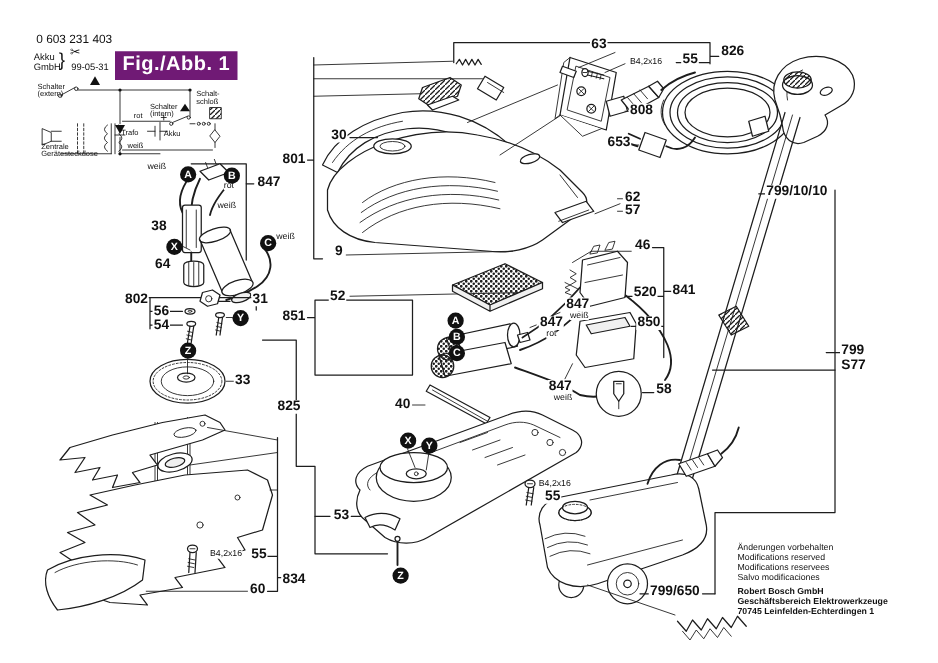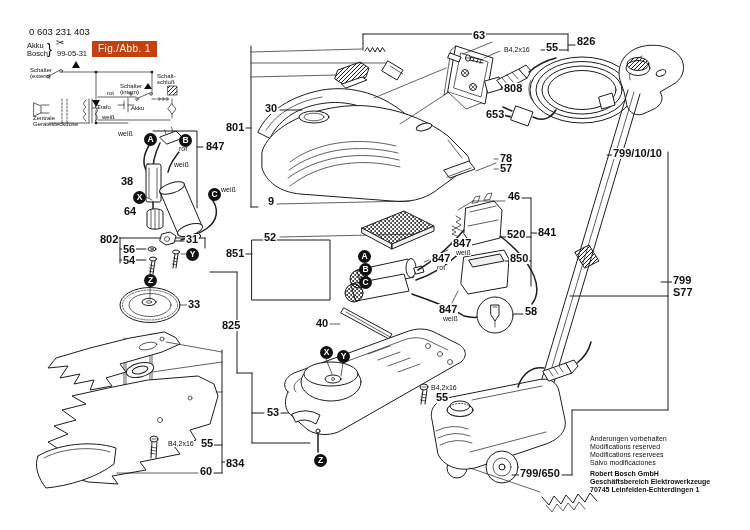--- a/index.html
+++ b/index.html
@@ -18,21 +18,21 @@
   #art .kn{stroke-dasharray:1.5,1.5;stroke-width:.7}
   .lbl{position:absolute;font-weight:bold;font-size:11px;line-height:1;white-space:nowrap;background:#fff;padding:0 1px}
   .sm{position:absolute;font-size:7px;line-height:1;white-space:nowrap;background:#fff}
   .cs{position:absolute;font-size:6px;line-height:1;white-space:nowrap}
   .pn{position:absolute;font-size:9.5px;line-height:1;white-space:nowrap}
   .tn{position:absolute;font-size:7.5px;line-height:1;white-space:nowrap}
   .br{position:absolute;font-size:15px;line-height:1}
   .sc{position:absolute;font-size:10px;line-height:1}
   .circ{position:absolute;width:13px;height:13px;border-radius:50%;background:#111;color:#fff;
         font-size:8.5px;font-weight:bold;display:flex;align-items:center;justify-content:center;line-height:1}
-  .figbox{position:absolute;background:#c2410c;color:#fff;font-size:10px;font-weight:normal;padding:2px 6px 3px;letter-spacing:.4px}
+  .figbox{position:absolute;background:#701a75;color:#fff;font-size:16px;font-weight:bold;padding:2px 6px 3px;letter-spacing:.4px}
   .ft{position:absolute;font-size:7px;line-height:1;white-space:nowrap}
   .ftb{position:absolute;font-size:7px;font-weight:bold;line-height:1;white-space:nowrap}
 </style>
 </head>
 <body>
 
 <div id="wrap">
 
 <svg id="art" width="750" height="530" viewBox="0 0 750 530">
   <defs>
@@ -310,21 +310,21 @@
   <g>
     <ellipse class="f" cx="424" cy="387" rx="4" ry="3"></ellipse>
         <path class="th" d="M422,387 h4"></path>
     <path d="M423,390 L421,404 M427,390 L425,404"></path>
     <path class="th" d="M421.5,394 l5,1 M421,397 l5,1 M420.5,400 l5,1"></path>
   </g>
 </svg>
 
   <span class="pn" style="left:29px;top:27px">0 603 231 403</span>
   <span class="tn" style="left:27px;top:42px">Akku</span>
-  <span class="tn" style="left:27px;top:50px">Bosch</span>
+  <span class="tn" style="left:27px;top:50px">GmbH</span>
   <span class="br" style="left:47px;top:41px">}</span>
   <span class="sc" style="left:56px;top:38px">✂</span>
   <span class="tn" style="left:57px;top:50px">99-05-31</span>
   <span class="figbox" style="left:92px;top:41px">Fig./Abb. 1</span>
 
   <span class="cs" style="left:30px;top:67px">Schalter</span>
   <span class="cs" style="left:30px;top:73px">(extern)</span>
   <span class="cs" style="left:120px;top:83px">Schalter</span>
   <span class="cs" style="left:120px;top:89px">(intern)</span>
   <span class="cs" style="left:157px;top:73px">Schalt-</span>
@@ -346,35 +346,35 @@
 
   <span class="lbl" style="left:225px;top:122px">801</span>
   <span class="lbl" style="left:264px;top:103px">30</span>
   <span class="lbl" style="left:267px;top:196px">9</span>
   <span class="lbl" style="left:205px;top:141px">847</span>
   <span class="lbl" style="left:120px;top:176px">38</span>
   <span class="lbl" style="left:123px;top:206px">64</span>
   <span class="lbl" style="left:99px;top:234px">802</span>
   <span class="lbl" style="left:122px;top:244px">56</span>
   <span class="lbl" style="left:122px;top:255px">54</span>
-  <span class="lbl" style="left:185px;top:234px">31</span>
+  <span class="lbl" style="left:201px;top:234px">31</span>
   <span class="lbl" style="left:187px;top:299px">33</span>
   <span class="lbl" style="left:225px;top:248px">851</span>
   <span class="lbl" style="left:263px;top:232px">52</span>
   <span class="lbl" style="left:221px;top:320px">825</span>
   <span class="lbl" style="left:266px;top:407px">53</span>
   <span class="lbl" style="left:315px;top:318px">40</span>
   <span class="sm" style="left:168px;top:440px">B4,2x16</span>
   <span class="lbl" style="left:200px;top:438px">55</span>
   <span class="lbl" style="left:199px;top:466px">60</span>
   <span class="lbl" style="left:225px;top:458px">834</span>
   <span class="lbl" style="left:452px;top:238px">847</span>
   <span class="lbl" style="left:431px;top:253px">847</span>
   <span class="lbl" style="left:438px;top:304px">847</span>
-  <span class="lbl" style="left:499px;top:153px">78</span>
+  <span class="lbl" style="left:499px;top:153px">62</span>
   <span class="lbl" style="left:499px;top:163px">57</span>
   <span class="lbl" style="left:507px;top:191px">46</span>
   <span class="lbl" style="left:506px;top:229px">520</span>
   <span class="lbl" style="left:537px;top:227px">841</span>
   <span class="lbl" style="left:509px;top:253px">850</span>
   <span class="lbl" style="left:524px;top:306px">58</span>
   <span class="lbl" style="left:472px;top:30px">63</span>
   <span class="sm" style="left:504px;top:46px">B4,2x16</span>
   <span class="lbl" style="left:545px;top:42px">55</span>
   <span class="lbl" style="left:576px;top:36px">826</span>

